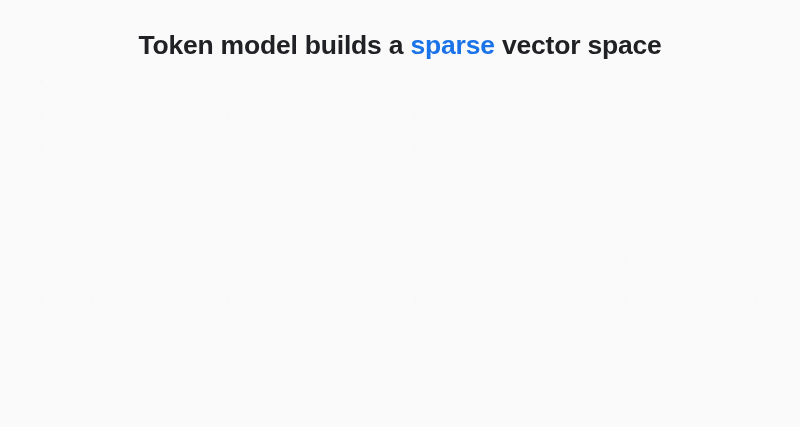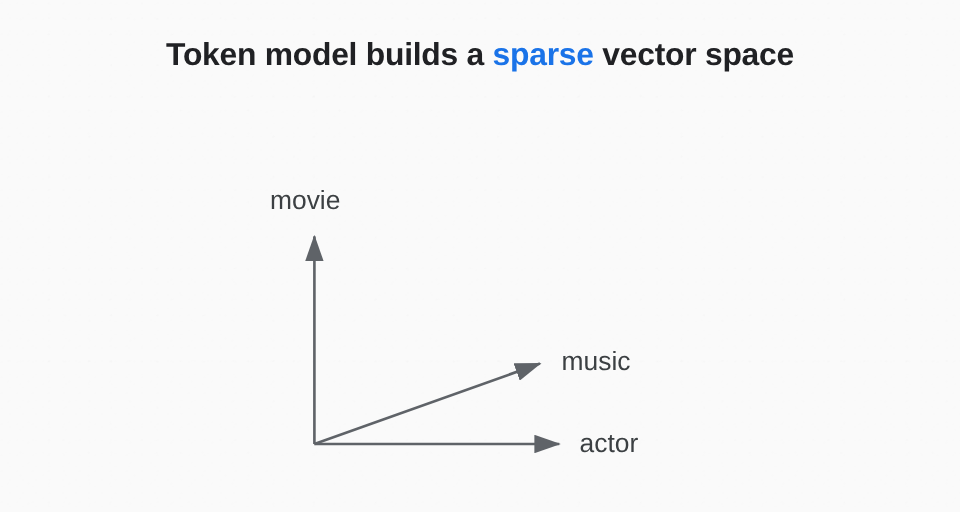--- a/index.html
+++ b/index.html
@@ -83,35 +83,14 @@
 <body>
 
 <div class="slide">
 
   <div class="noise-overlay"></div>
 
   <div class="title-block">
     <div class="title-line"><span>Token model builds a </span><span class="accent">sparse</span><span> vector space</span></div>
   </div>
 
-  <div class="diagram">
-
-    <svg width="440" height="270" viewBox="0 0 440 270">
-      <defs>
-        <marker id="arrowhead" markerWidth="10" markerHeight="7" refX="9.4" refY="3.5" orient="auto" markerUnits="strokeWidth">
-          <polygon points="0 0, 10 3.5, 0 7" fill="#5f6368"></polygon>
-        </marker>
-      </defs>
-
-      <line x1="82" y1="230" x2="82" y2="57" stroke="#5f6368" stroke-width="2.2" marker-end="url(#arrowhead)"></line>
-
-      <line x1="82" y1="230" x2="270" y2="163" stroke="#5f6368" stroke-width="2.2" marker-end="url(#arrowhead)"></line>
-
-      <line x1="82" y1="230" x2="286" y2="230" stroke="#5f6368" stroke-width="2.2" marker-end="url(#arrowhead)"></line>
-    </svg>
-
-    <div class="axis-label label-movie">movie</div>
-    <div class="axis-label label-music">music</div>
-    <div class="axis-label label-actor">actor</div>
-
-  </div>
 
 </div>
 
 </body></html>

